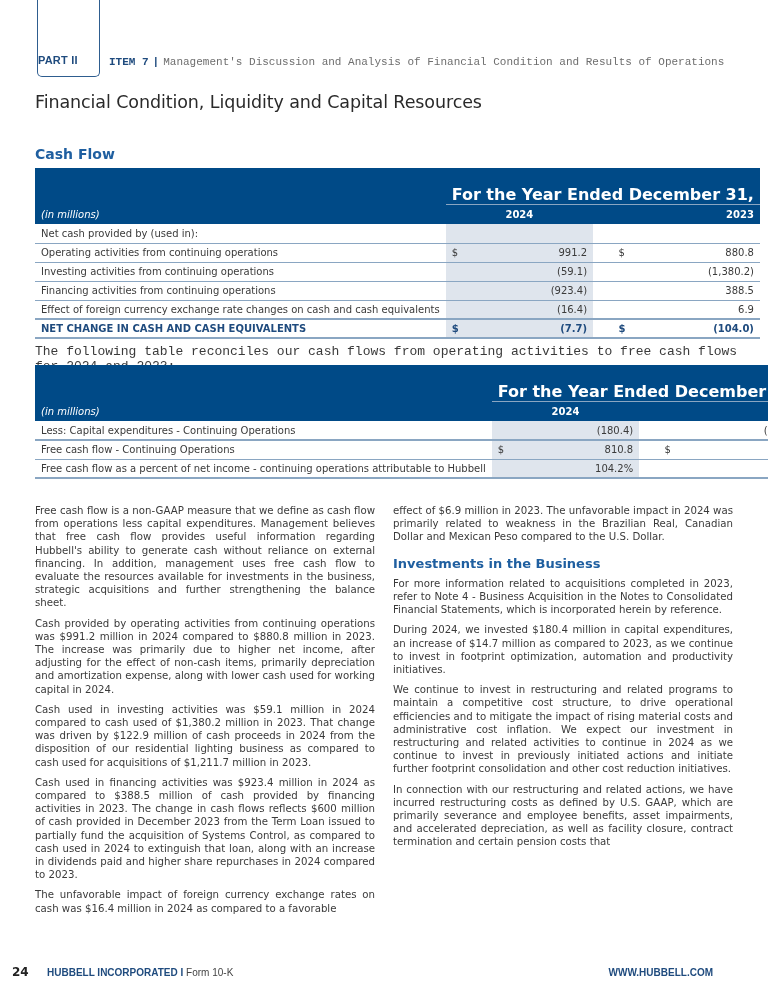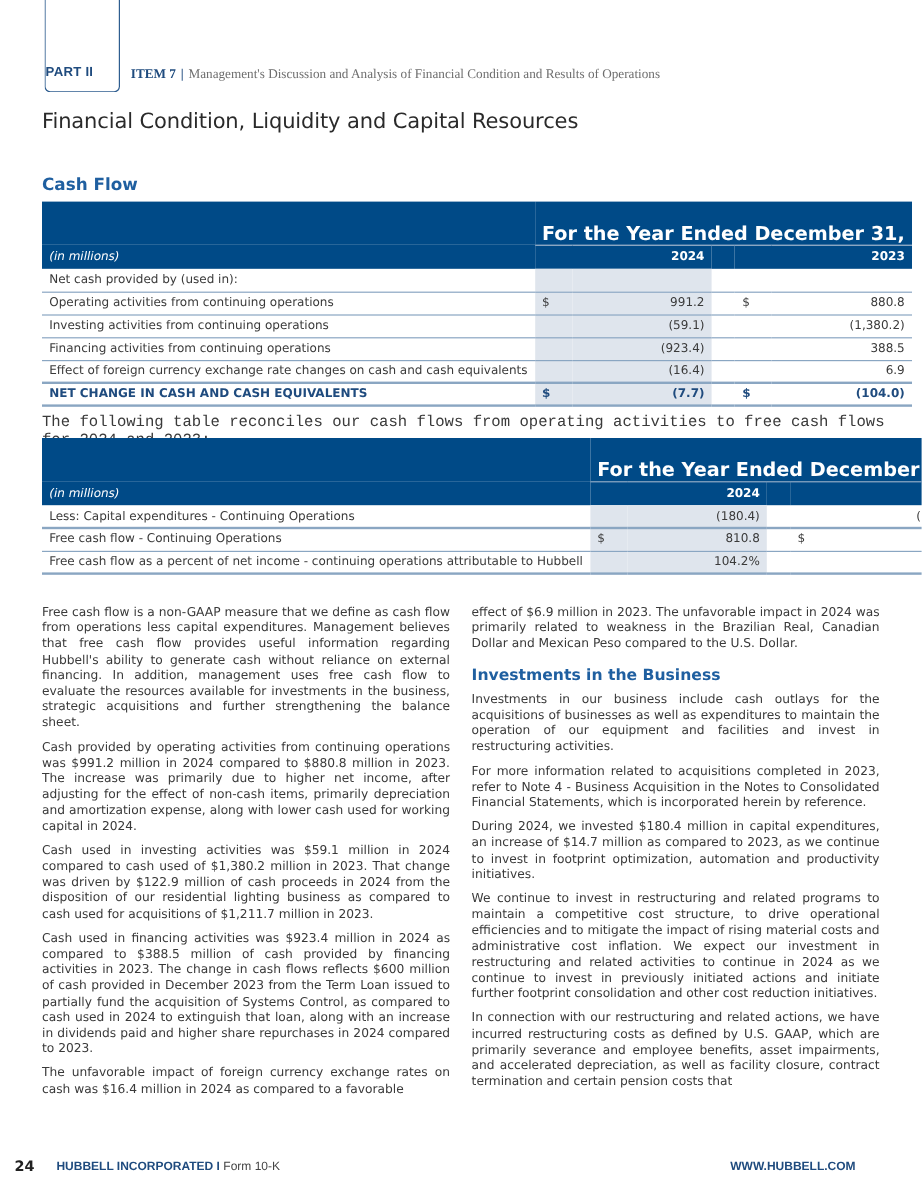--- a/index.html
+++ b/index.html
@@ -11,21 +11,21 @@
       position: absolute; left: 37px; top: -4px; width: 63px; height: 81px;
       border: 1.3px solid #2e5d8f; border-top: none; border-radius: 0 0 5px 5px;
     }
     .part-label {
       position: absolute; left: 0; right: 0; top: 58px; text-align: left;
       font-family: "Liberation Sans", sans-serif; font-weight: bold; font-size: 11px;
       color: #1f4b7e; letter-spacing: 0.2px;
     }
     .header-line {
       position: absolute; left: 109px; top: 56px;
-      font-family: Liberation Serif, serif; font-size: 11px; color: #6e6e6e;
+      font-family: Liberation Mono, monospace; font-size: 11px; color: #6e6e6e;
       white-space: nowrap;
     }
     .header-line .item { color: #1f4b7e; font-weight: bold; }
     .header-line .sep { color: #1f4b7e; font-weight: bold; margin: 0 4px; }
 
     .h1 {
       position: absolute; left: 35px; top: 92px;
       font-size: 17.5px; font-weight: normal; color: #2a2a2a; letter-spacing: -0.1px;
       font-family: "DejaVu Sans", sans-serif;
     }
@@ -38,21 +38,21 @@
       position: absolute; left: 35px; width: 697px; border-collapse: collapse;
       font-family: "DejaVu Sans", sans-serif; font-size: 10px; color: #3a3a3a;
     }
     table.fin td { height: 19px; padding: 0 6px; border-bottom: 1.3px solid #8aa6c2; white-space: nowrap; }
     table.fin .hdr td { background: #004a87; color: #fff; border-bottom: none; }
     table.fin .hdr-top td { height: 36px; vertical-align: bottom; padding-bottom: 3px; }
     table.fin .hdr-top td.span-h { text-align: left; font-weight: bold; font-size: 16px; line-height: 12px; border-bottom: 1.3px solid #8aa6c2; }
     table.fin .hdr-bot td { height: 20px; }
     table.fin .hdr-bot td.lbl { font-style: italic; font-size: 10px; }
     table.fin .hdr-bot td.yr { font-weight: bold; text-align: right; }
-    table.fin .hdr-bot td.yr.c24 { }
+    table.fin .hdr-bot td.yr.c24 { text-align: center; }
     table.fin td.cur { width: 16px; padding: 0 0 0 6px; text-align: left; }
     table.fin td.num { text-align: right; width: 60px; }
     table.fin td.shade { background: #dfe5ed; }
     table.fin td.gap { width: 10px; padding: 0; }
     table.fin tr.total td { color: #1f4b7e; font-weight: bold; border-bottom: 1.3px solid #8aa6c2; }
     table.fin tr.total td.shade { background: #dfe5ed; }
     table.fin tr.thick td { border-bottom: 2px solid #8aa6c2; }
 
     .t1 { top: 168px; }
     .t2 { top: 365px; }
@@ -198,21 +198,20 @@
   <p>Free cash flow is a non-GAAP measure that we define as cash flow from operations less capital expenditures. Management believes that free cash flow provides useful information regarding Hubbell's ability to generate cash without reliance on external financing. In addition, management uses free cash flow to evaluate the resources available for investments in the business, strategic acquisitions and further strengthening the balance sheet.</p>
   <p>Cash provided by operating activities from continuing operations was $991.2 million in 2024 compared to $880.8 million in 2023. The increase was primarily due to higher net income, after adjusting for the effect of non-cash items, primarily depreciation and amortization expense, along with lower cash used for working capital in 2024.</p>
   <p>Cash used in investing activities was $59.1 million in 2024 compared to cash used of $1,380.2 million in 2023. That change was driven by $122.9 million of cash proceeds in 2024 from the disposition of our residential lighting business as compared to cash used for acquisitions of $1,211.7 million in 2023.</p>
   <p>Cash used in financing activities was $923.4 million in 2024 as compared to $388.5 million of cash provided by financing activities in 2023. The change in cash flows reflects $600 million of cash provided in December 2023 from the Term Loan issued to partially fund the acquisition of Systems Control, as compared to cash used in 2024 to extinguish that loan, along with an increase in dividends paid and higher share repurchases in 2024 compared to 2023.</p>
   <p>The unfavorable impact of foreign currency exchange rates on cash was $16.4 million in 2024 as compared to a favorable</p>
 </div>
 
 <div class="col right">
   <p>effect of $6.9 million in 2023. The unfavorable impact in 2024 was primarily related to weakness in the Brazilian Real, Canadian Dollar and Mexican Peso compared to the U.S. Dollar.</p>
   <h3 class="blue">Investments in the Business</h3>
-  <p>Investments in our business include cash outlays for the acquisitions of businesses as well as expenditures to maintain the operation of our equipment and facilities and invest in restructuring activities.</p>
   <p>For more information related to acquisitions completed in 2023, refer to Note 4 - Business Acquisition in the Notes to Consolidated Financial Statements, which is incorporated herein by reference.</p>
   <p>During 2024, we invested $180.4 million in capital expenditures, an increase of $14.7 million as compared to 2023, as we continue to invest in footprint optimization, automation and productivity initiatives.</p>
   <p>We continue to invest in restructuring and related programs to maintain a competitive cost structure, to drive operational efficiencies and to mitigate the impact of rising material costs and administrative cost inflation. We expect our investment in restructuring and related activities to continue in 2024 as we continue to invest in previously initiated actions and initiate further footprint consolidation and other cost reduction initiatives.</p>
   <p>In connection with our restructuring and related actions, we have incurred restructuring costs as defined by U.S. GAAP, which are primarily severance and employee benefits, asset impairments, and accelerated depreciation, as well as facility closure, contract termination and certain pension costs that</p>
 </div>
 
 <div class="footer">
   <span class="pg">24</span>
   <span class="co"><span>HUBBELL INCORPORATED I</span> <span class="form">Form 10-K</span></span>
   <span class="web">WWW.HUBBELL.COM</span>

